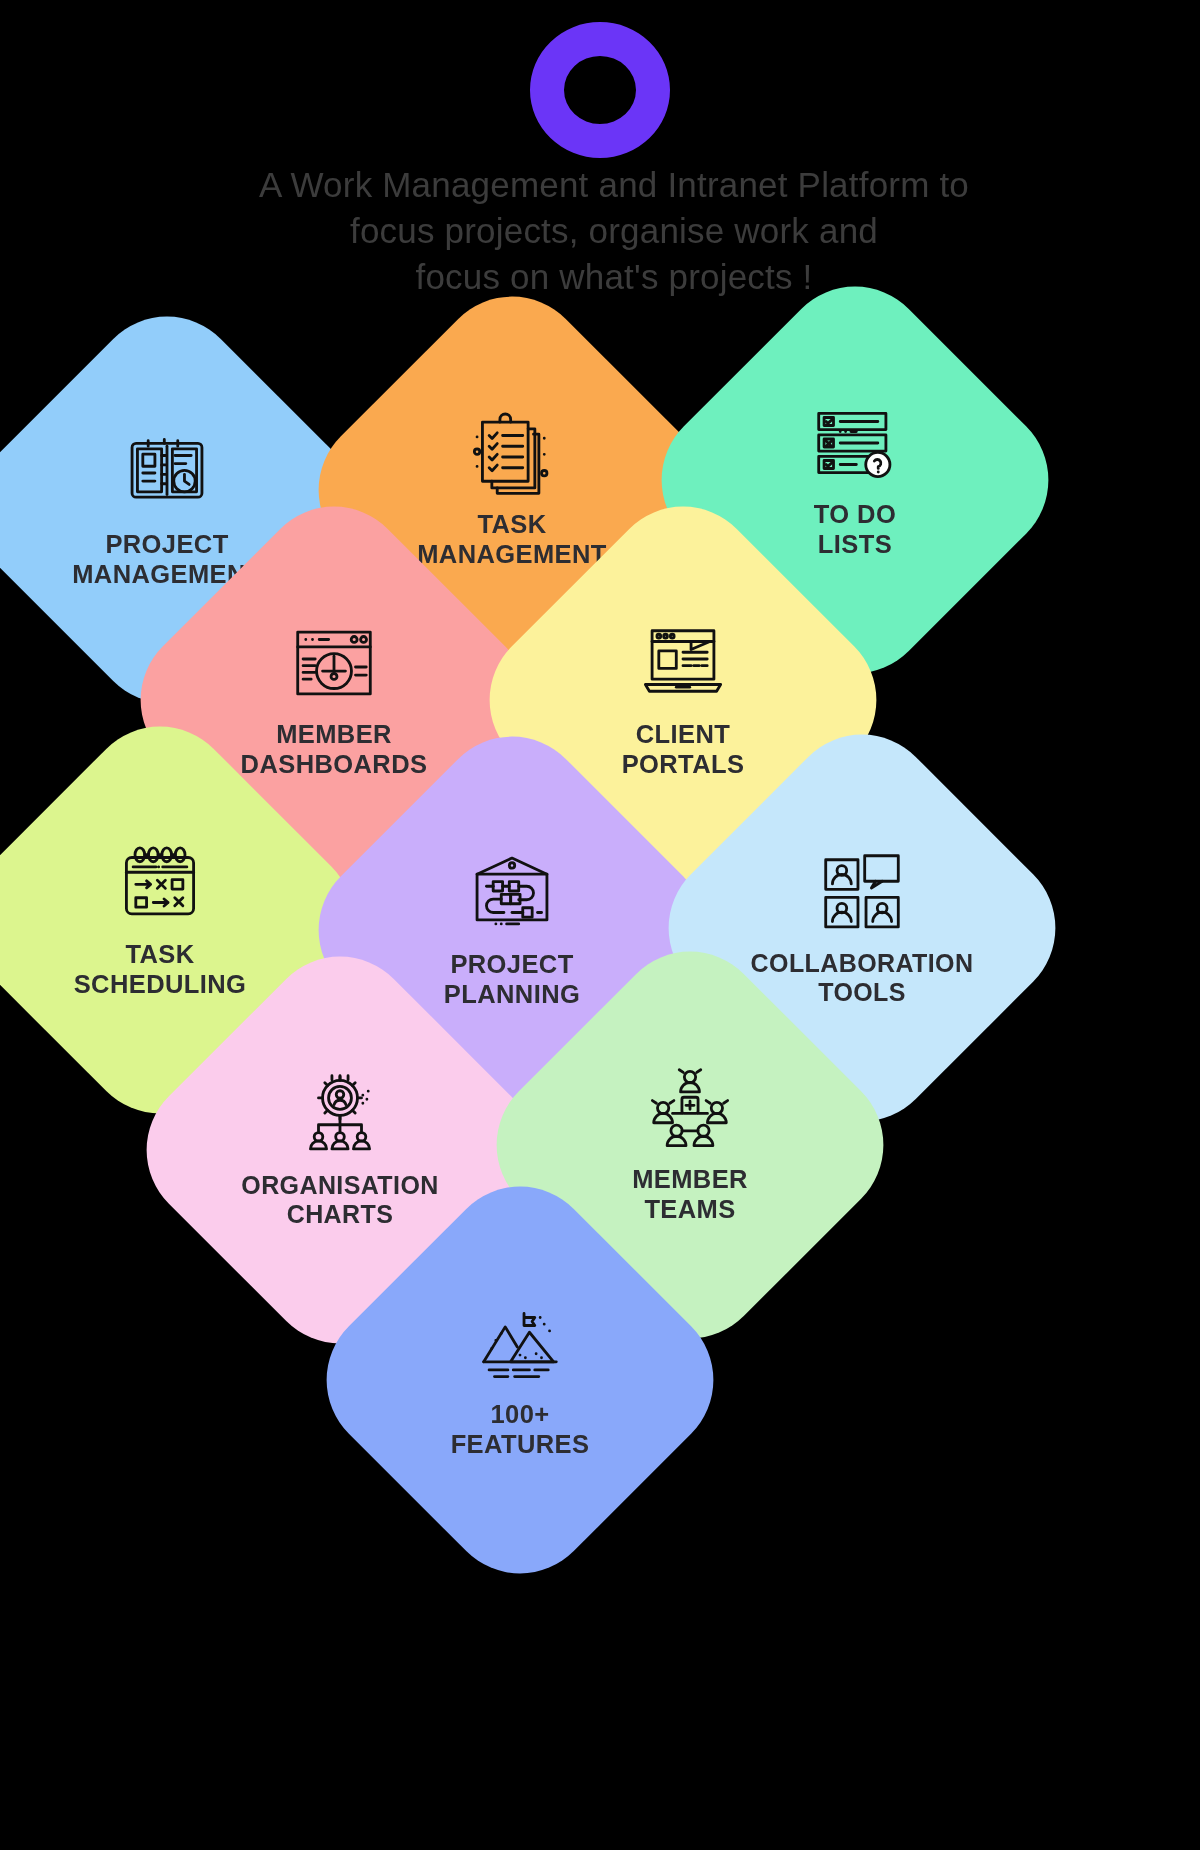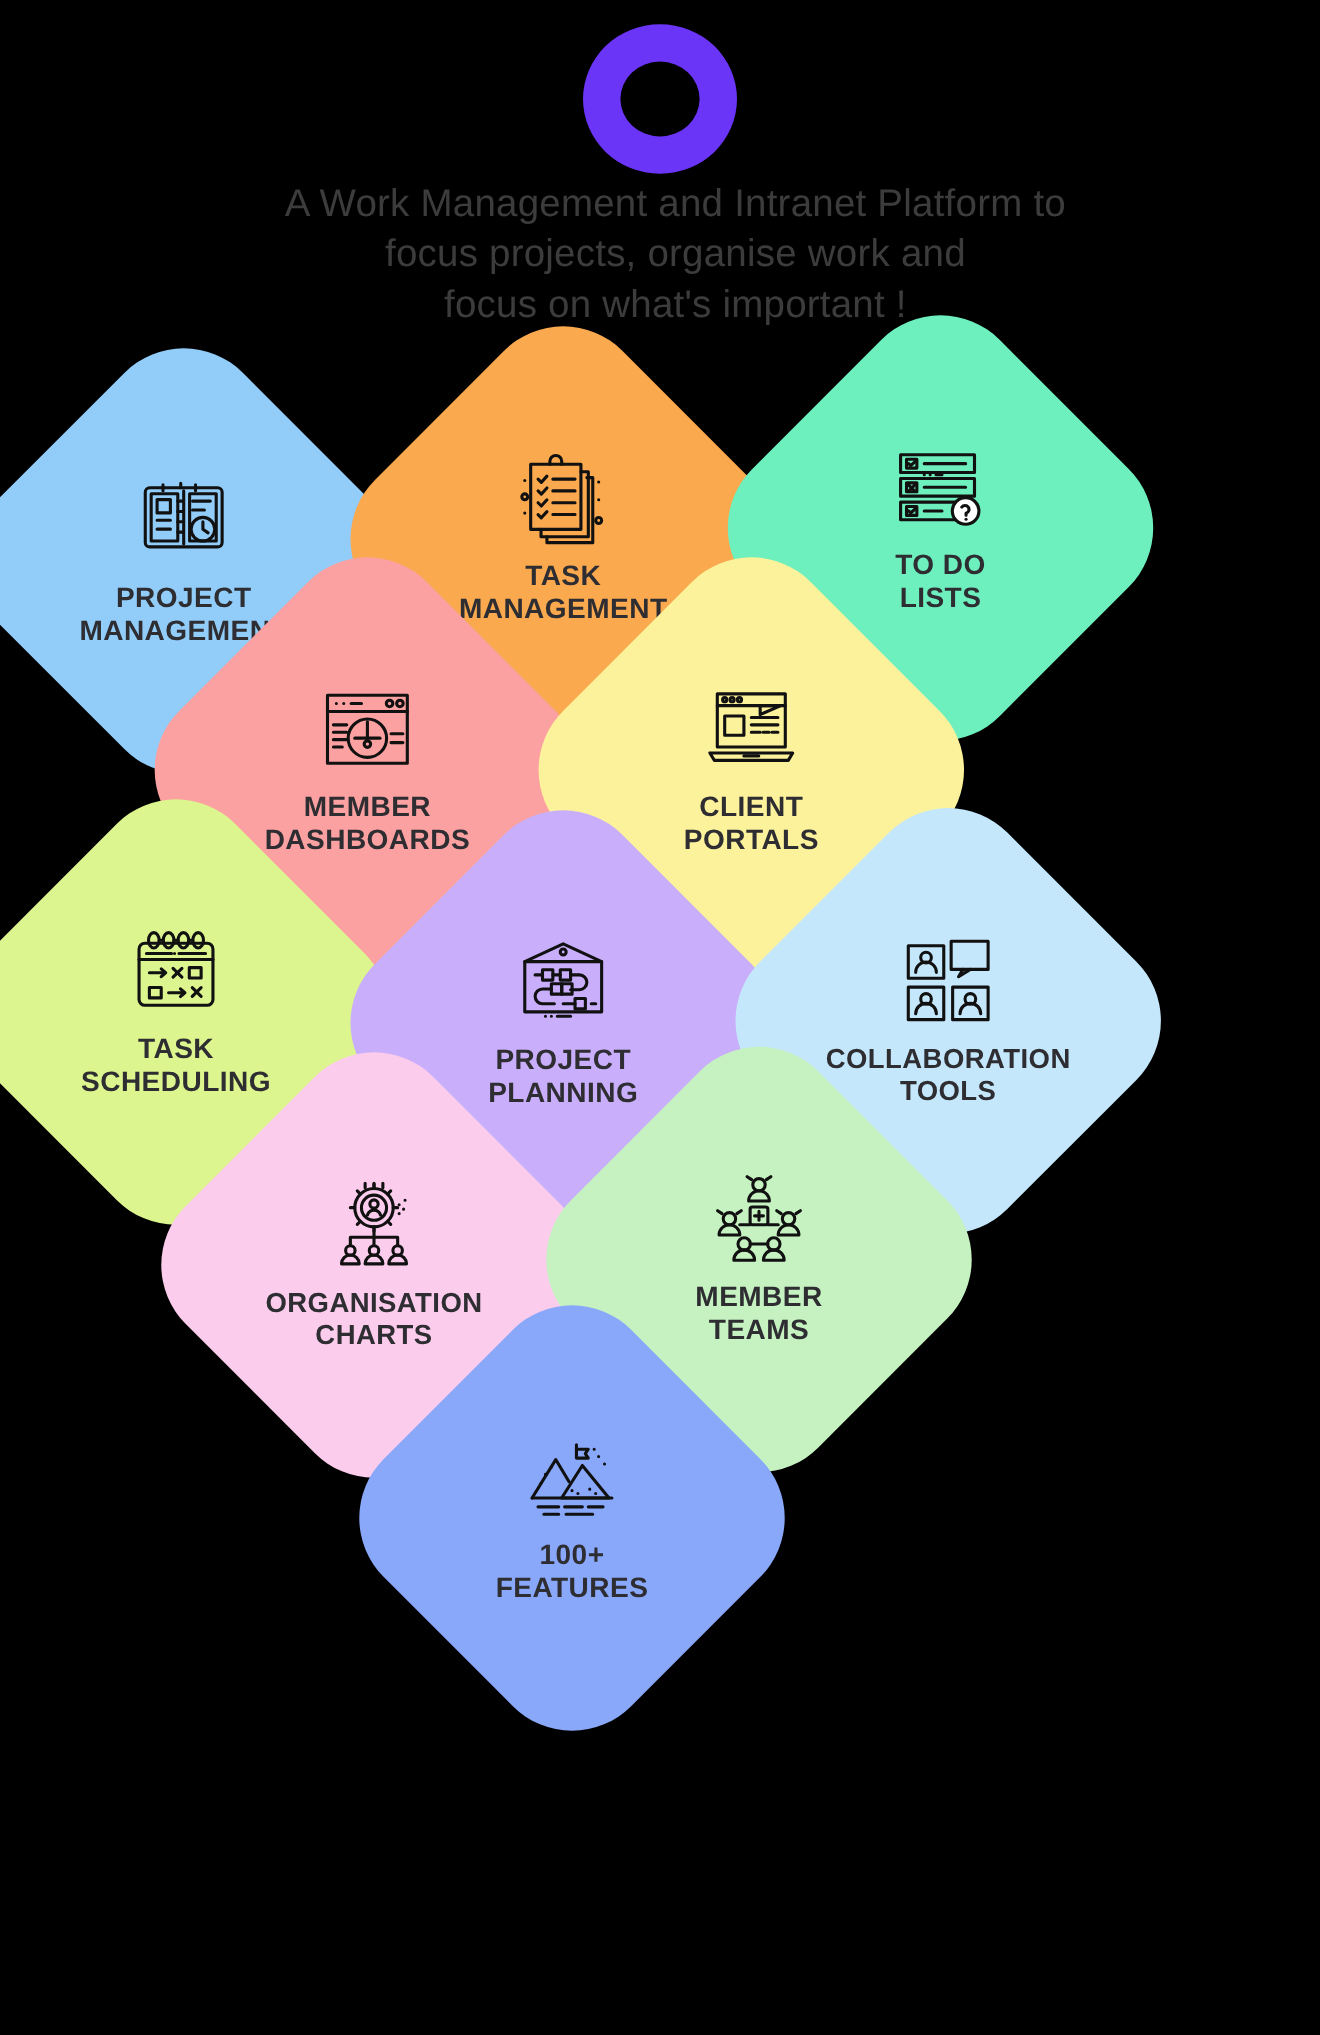--- a/index.html
+++ b/index.html
@@ -116,21 +116,21 @@
 
   <div id="header">
 
     <div id="logo-wrap">
       <div id="logo-ring" style="border-color: rgb(107, 53, 247);"></div>
     </div>
 
     <div id="tagline" style="color: rgb(60, 60, 60);">
       <span class="ln">A Work Management and Intranet Platform to</span>
       <span class="ln">focus projects, organise work and</span>
-      <span class="ln">focus on what's important !</span>
+      <span class="ln">focus on what's projects !</span>
     </div>
 
   </div>
 
   <div id="grid">
       <div class="tile" style="left: 8px; top: 31px; background: rgb(146, 205, 250);">
         <div class="tile-inner">
           <div class="tile-icon">
             <svg viewBox="0 0 64 64">
     <g fill="none" stroke="#111111" stroke-width="2.1" stroke-linecap="round" stroke-linejoin="round">

